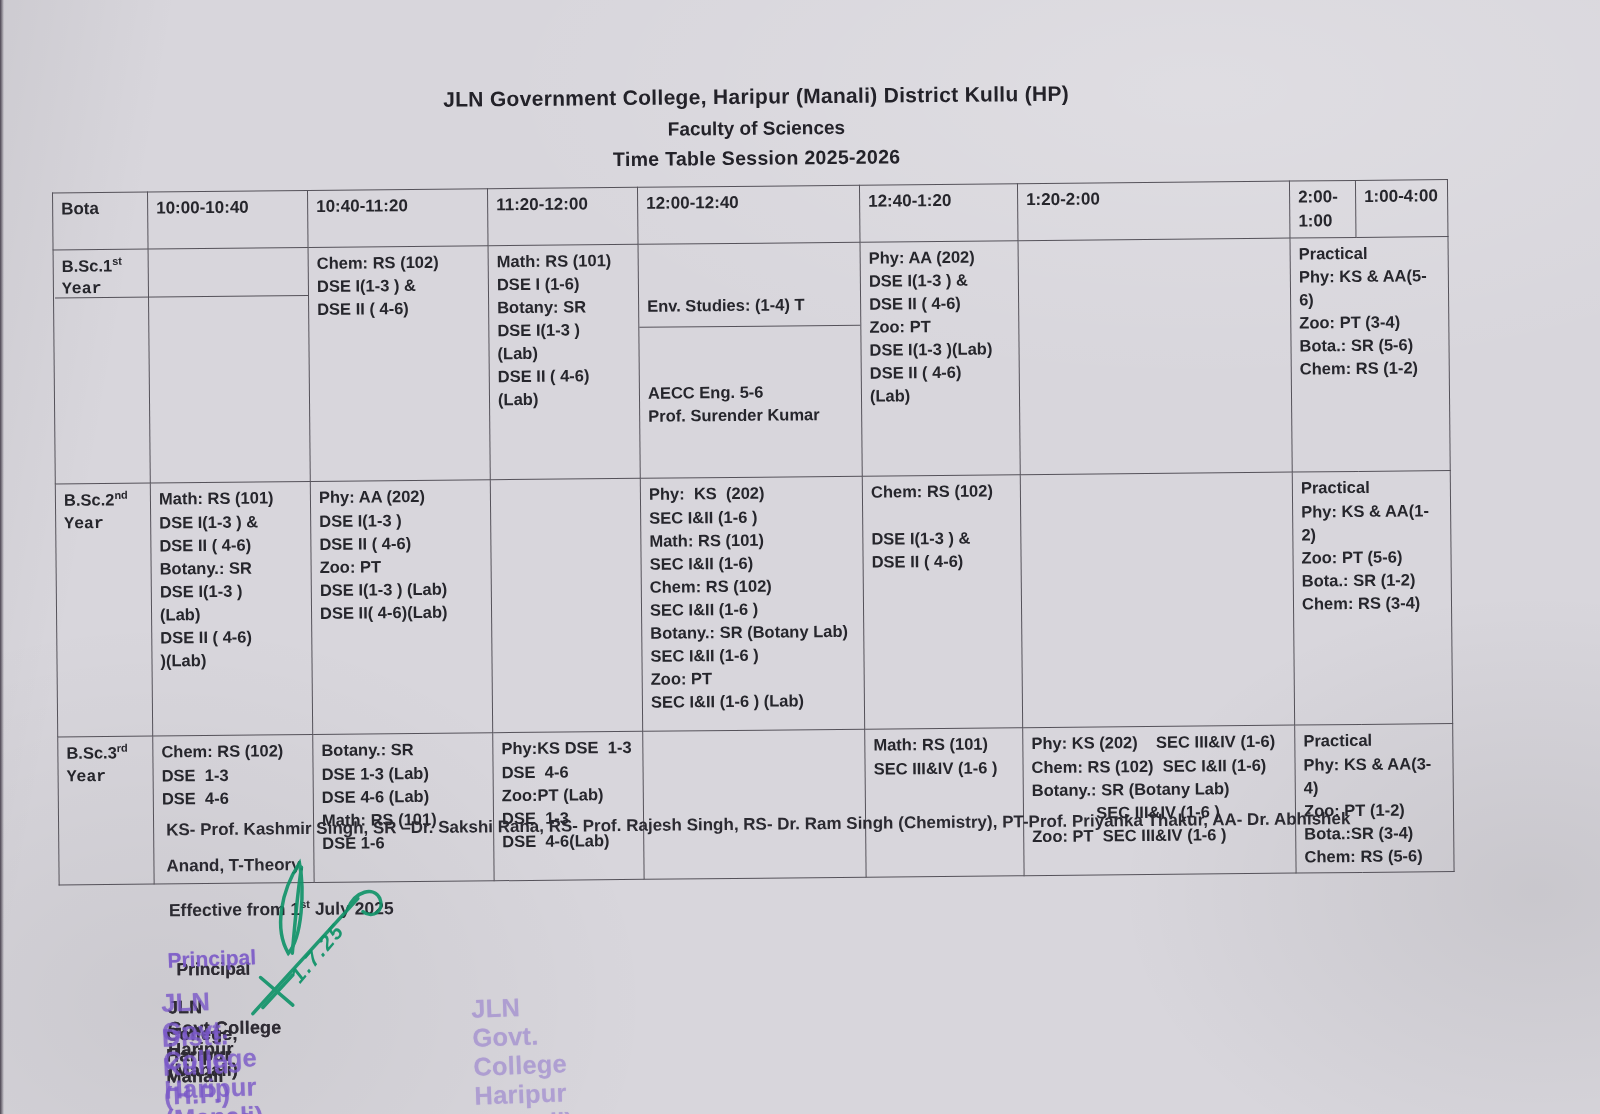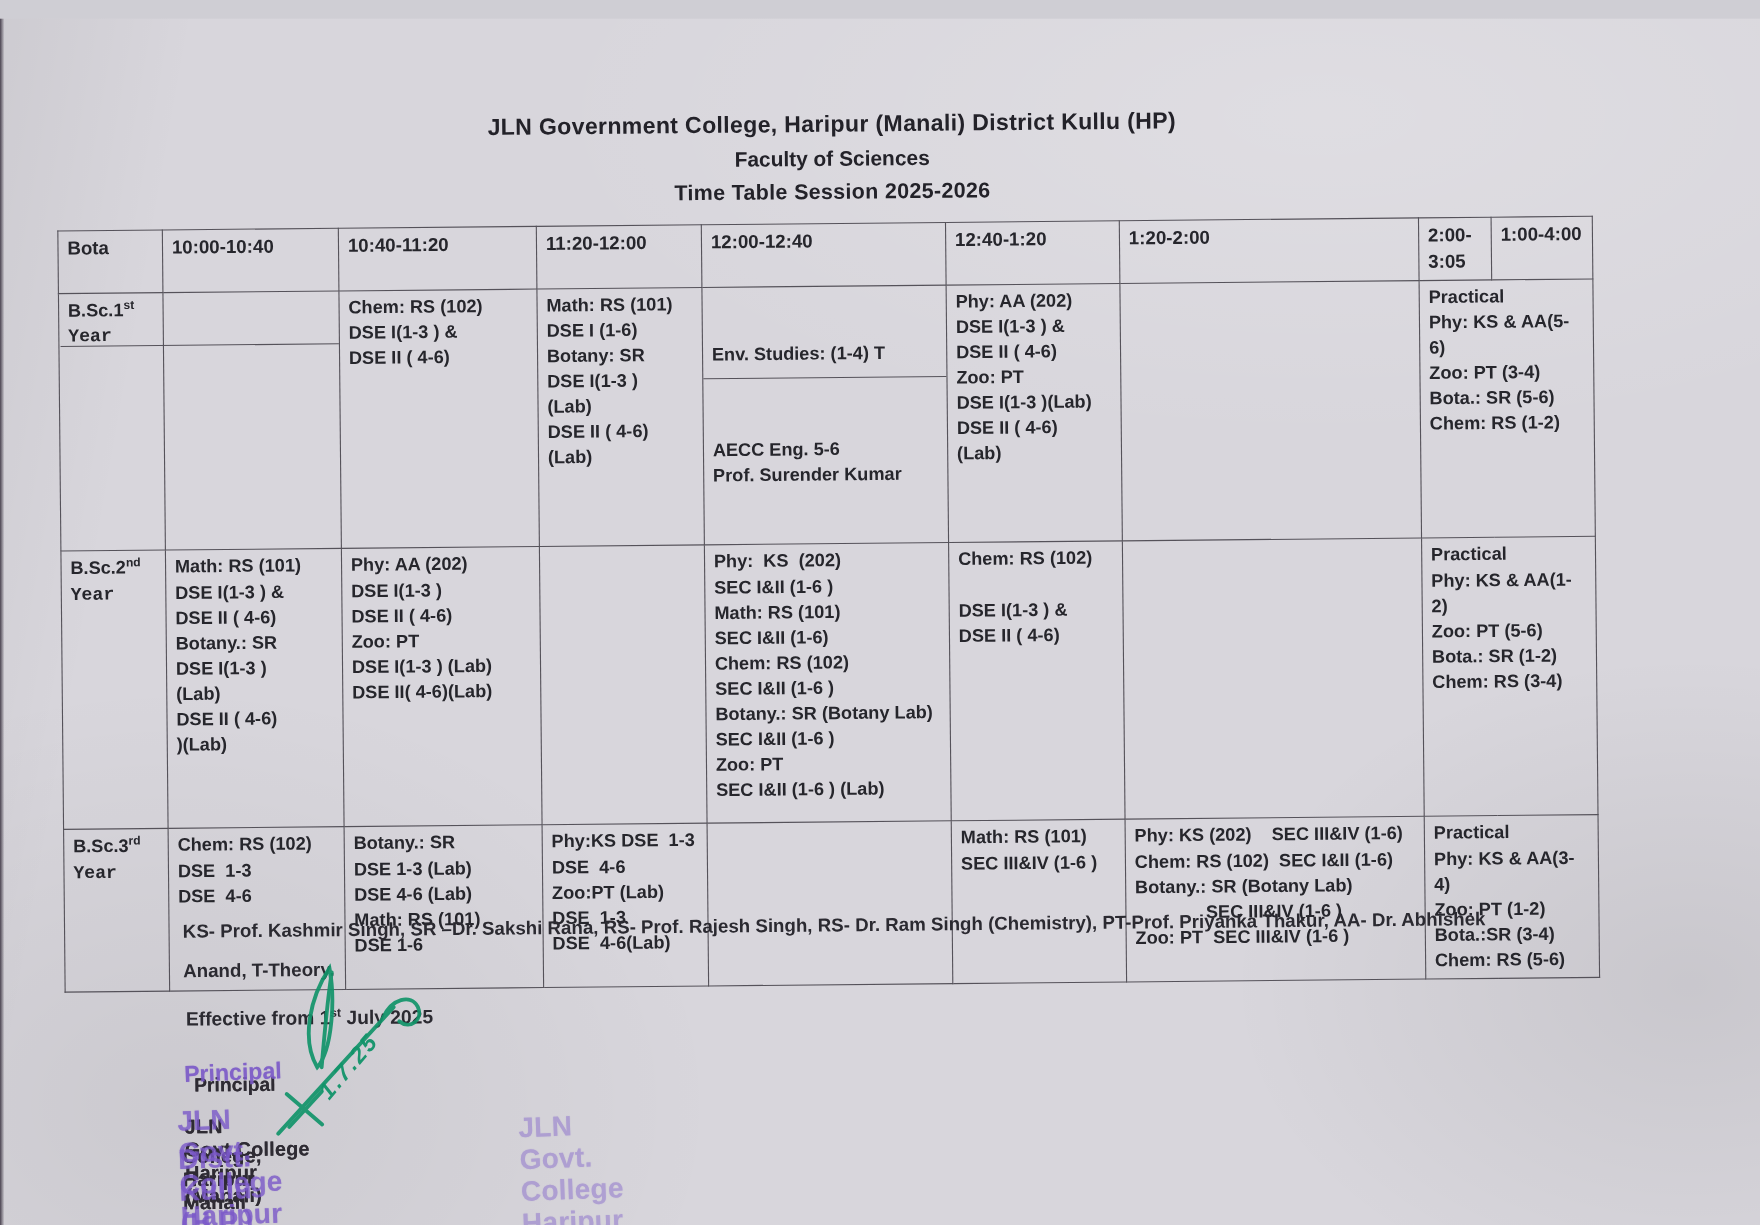--- a/index.html
+++ b/index.html
@@ -10,21 +10,20 @@
   }
   
   .paper{
     position:absolute;inset:0;
     background:
       radial-gradient(1200px 500px at 75% 8%, rgba(255,255,255,.18), rgba(0,0,0,0) 60%),
       radial-gradient(900px 700px at 10% 90%, rgba(0,0,0,.06), rgba(0,0,0,0) 55%),
       radial-gradient(700px 500px at 96% 80%, rgba(0,0,0,.07), rgba(0,0,0,0) 60%),
       linear-gradient(100deg, rgba(0,0,0,.05) 0%, rgba(0,0,0,0) 10%),
       linear-gradient(0deg,#d8d6dc,#d8d6dc);
-    margin-top: 17px;
   }
   .paper-edge{position:absolute;left:0;top:0;width:4px;height:100%;
     background:linear-gradient(90deg,#4a4350,rgba(74,67,80,0));}
   .sheet{position:absolute;inset:0;transform:rotate(-.55deg);transform-origin:52% 45%;}
 
   .titles{position:absolute;left:60px;top:84px;width:1400px;text-align:center;color:#232229;}
   .t1{font-size:21px;font-weight:bold;letter-spacing:.3px;}
   .t2{font-size:19px;font-weight:bold;margin-top:9px;}
   .t3{font-size:19.5px;font-weight:bold;margin-top:7px;letter-spacing:.3px;}
 
@@ -104,21 +103,21 @@
         <thead>
           <tr>
             <th>Bota</th>
             <th>10:00-10:40</th>
             <th>10:40-11:20</th>
             <th>11:20-12:00</th>
             <th>12:00-12:40</th>
             <th>12:40-1:20</th>
             <th>1:20-2:00</th>
             <th>2:00-
-3:05</th>
+1:00</th>
             <th>1:00-4:00</th>
           </tr>
         </thead>
         <tbody>
           <tr class="r1">
             <td class="class-cell"><span>B.Sc.1</span><sup>st</sup><span class="block">Year</span></td>
             <td></td>
             <td>Chem: RS (102)
 DSE I(1-3 ) &amp;
 DSE II ( 4-6)</td>

